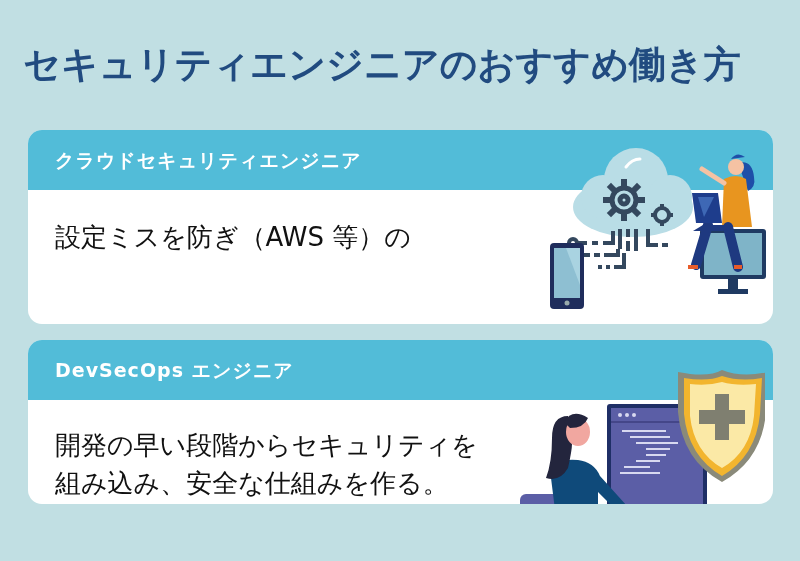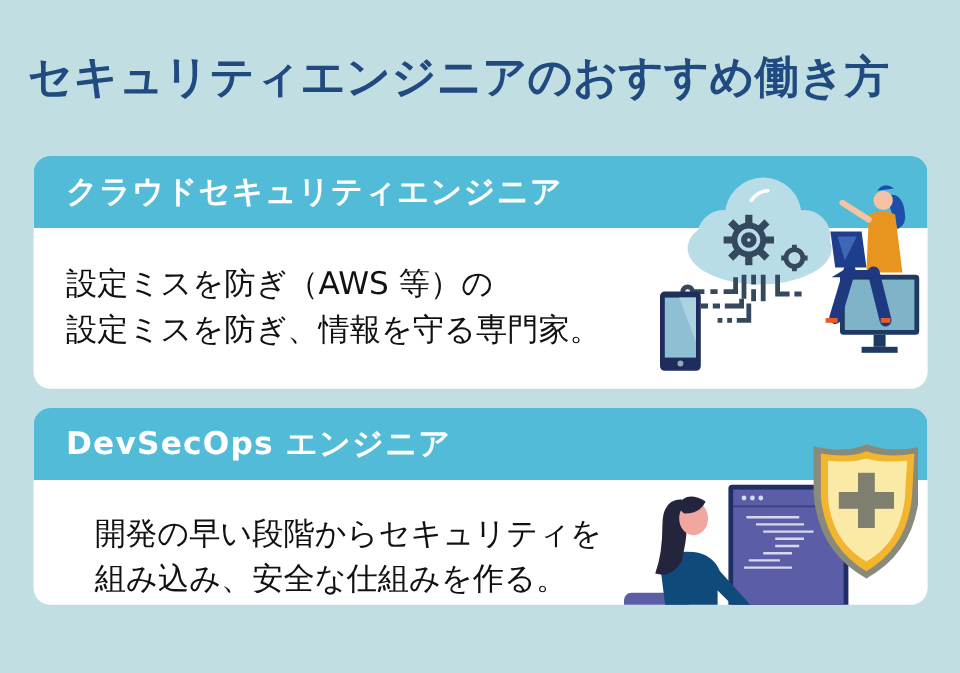--- a/index.html
+++ b/index.html
@@ -16,41 +16,40 @@
     letter-spacing: 0px;
   }
   .card {
     position: absolute; left: 28px; width: 745px;
     background: #ffffff; border-radius: 14px; overflow: hidden;
   }
   .card.c1 { top: 130px; height: 194px; }
   .card.c2 { top: 340px; height: 164px; }
   .card-header {
     height: 60px; background: #52bcd8;
-    color: #ffffff; font-size: 26px; font-weight: bold;
+    color: #ffffff; font-size: 19px; font-weight: bold;
     padding-left: 27px; line-height: 60px; box-sizing: border-box;
     letter-spacing: 1px;
   }
   .card-body {
     position: absolute; left: 27px; top: 88px;
     font-size: 26px; color: #111111; line-height: 38px;
   }
-  .card.c2 .card-body { top: 86px; margin-left: 24px; }
+  .card.c2 .card-body { top: 86px; }
   .illus { position: absolute; }
 </style>
 </head>
 <body>
 
 <div class="title">セキュリティエンジニアのおすすめ働き方</div>
 
 <div class="card c1">
   <div class="card-header">クラウドセキュリティエンジニア</div>
   <div class="card-body">
     <div>設定ミスを防ぎ（AWS 等）の</div>
-    <div>設定ミスを防ぎ、情報を守る専門家。</div>
   </div>
   <svg class="illus" style="left:520px; top:15px;" width="225" height="180" viewBox="0 0 225 180">
 
     <g>
       <ellipse cx="85" cy="62" rx="60" ry="30" fill="#b9dde6"></ellipse>
       <circle cx="88" cy="35" r="32" fill="#b9dde6"></circle>
       <circle cx="55" cy="52" r="22" fill="#b9dde6"></circle>
       <circle cx="122" cy="52" r="22" fill="#b9dde6"></circle>
       <path d="M78 22 q6 -8 14 -8" stroke="#ffffff" stroke-width="3" fill="none" stroke-linecap="round"></path>
     </g>

